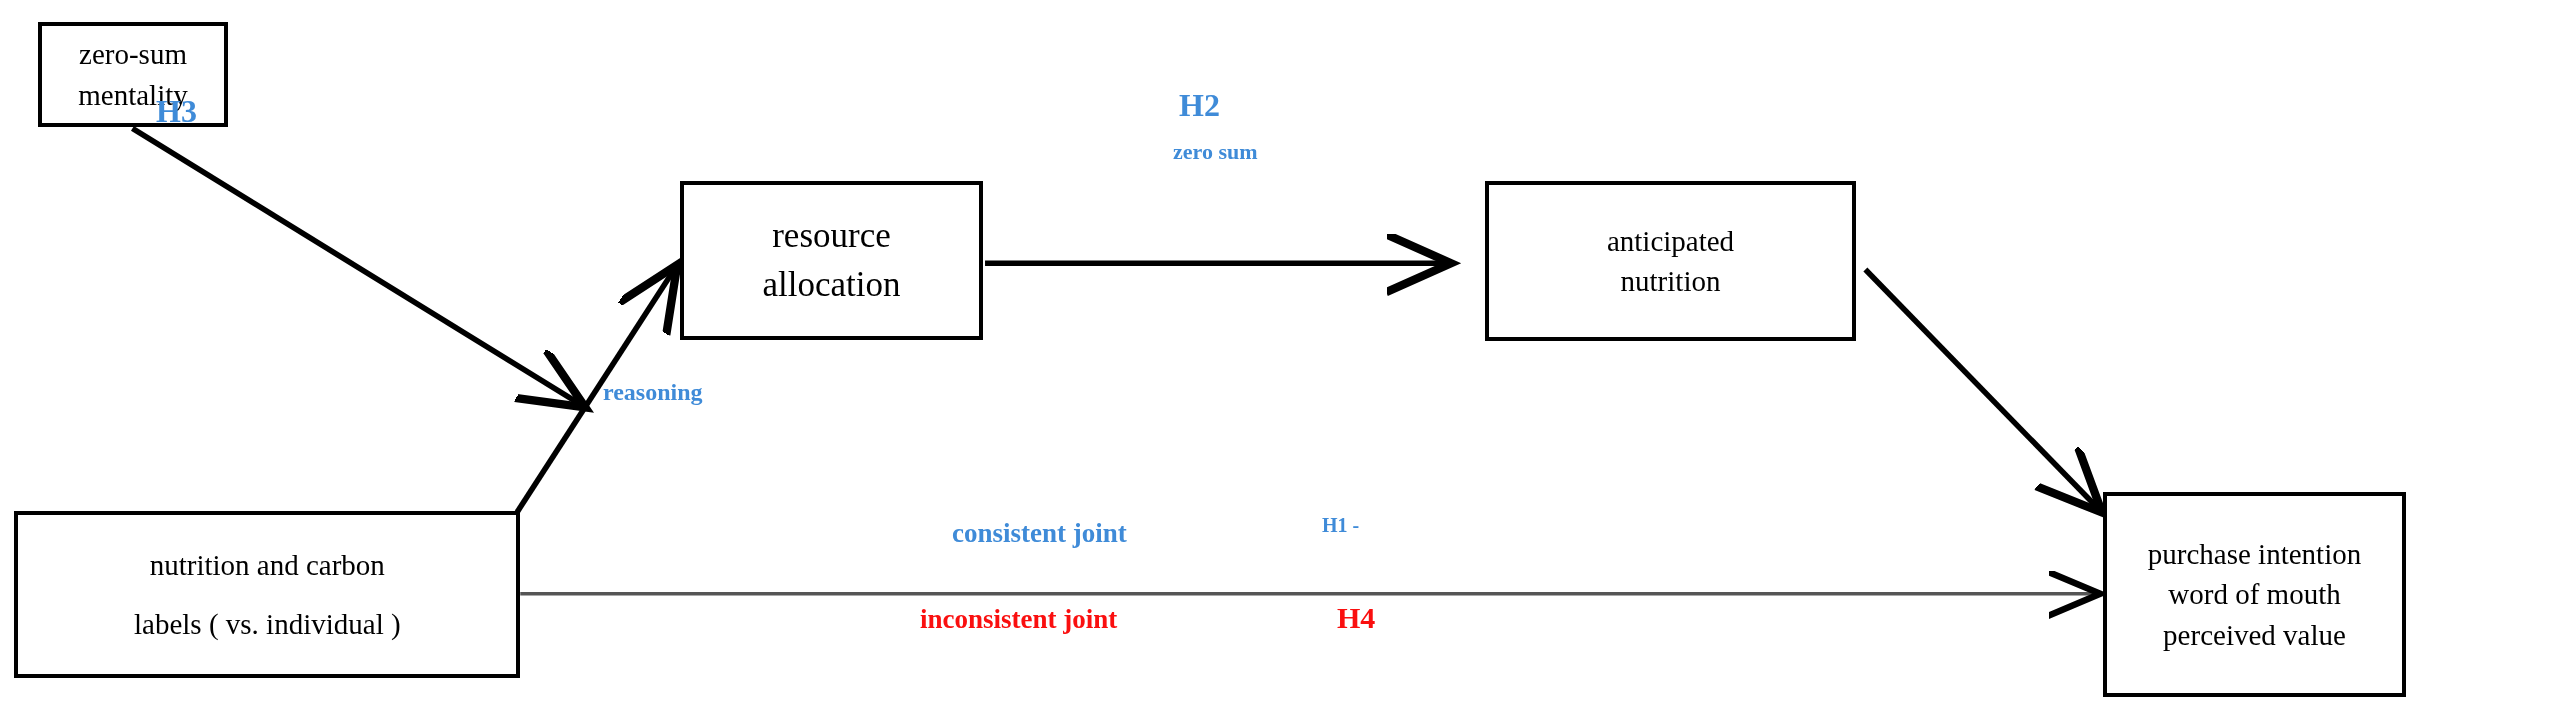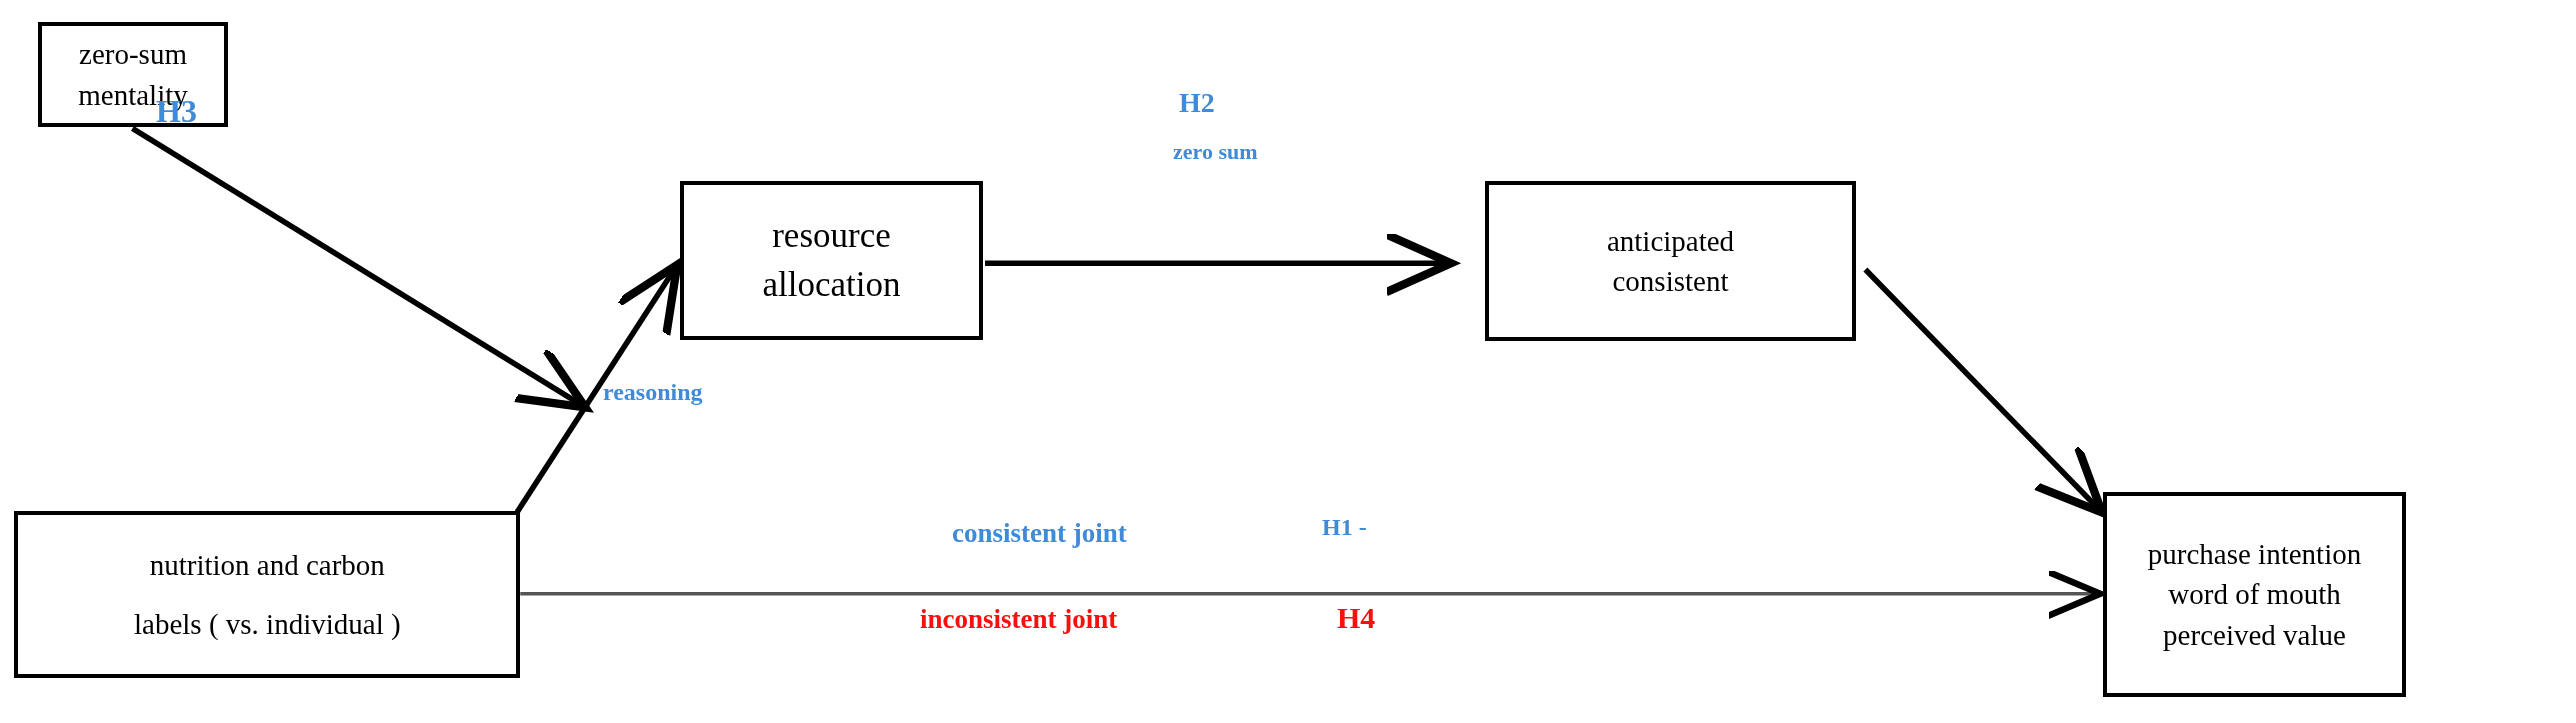--- a/index.html
+++ b/index.html
@@ -80,36 +80,36 @@
     font-size: 32px;
     color: #3f8bd8;
   }
   #label-reasoning {
     left: 603px; top: 379px;
     font-size: 24px;
     color: #3f8bd8;
   }
   #label-h2 {
     left: 1179px; top: 87px;
-    font-size: 28px;
+    font-size: 32px;
     color: #3f8bd8;
   }
   #label-zero-sum {
     left: 1173px; top: 139px;
     font-size: 22px;
     color: #3f8bd8;
   }
   #label-consistent-joint {
     left: 952px; top: 518px;
     font-size: 27px;
     color: #3f8bd8;
   }
   #label-h1 {
     left: 1322px; top: 514px;
-    font-size: 24px;
+    font-size: 20px;
     color: #3f8bd8;
   }
   #label-inconsistent-joint {
     left: 920px; top: 604px;
     font-size: 27px;
     color: #fa0f0f;
   }
   #label-h4 {
     left: 1321px; top: 601px;
     font-size: 30px;
@@ -148,21 +148,21 @@
     <span class="line">mentality</span>
   </div>
 
   <div class="node" id="node-resource-allocation">
     <span class="line">resource</span>
     <span class="line">allocation</span>
   </div>
 
   <div class="node" id="node-anticipated-enjoyment">
     <span class="line">anticipated</span>
-    <span class="line">consistent</span>
+    <span class="line">nutrition</span>
   </div>
 
   <div class="node" id="node-nutrition-carbon-labels">
     <span class="line">nutrition and carbon</span>
     <span class="line">labels ( vs. individual )</span>
   </div>
 
   <div class="node" id="node-purchase-outcomes">
     <span class="line">purchase intention</span>
     <span class="line">word of mouth</span>

